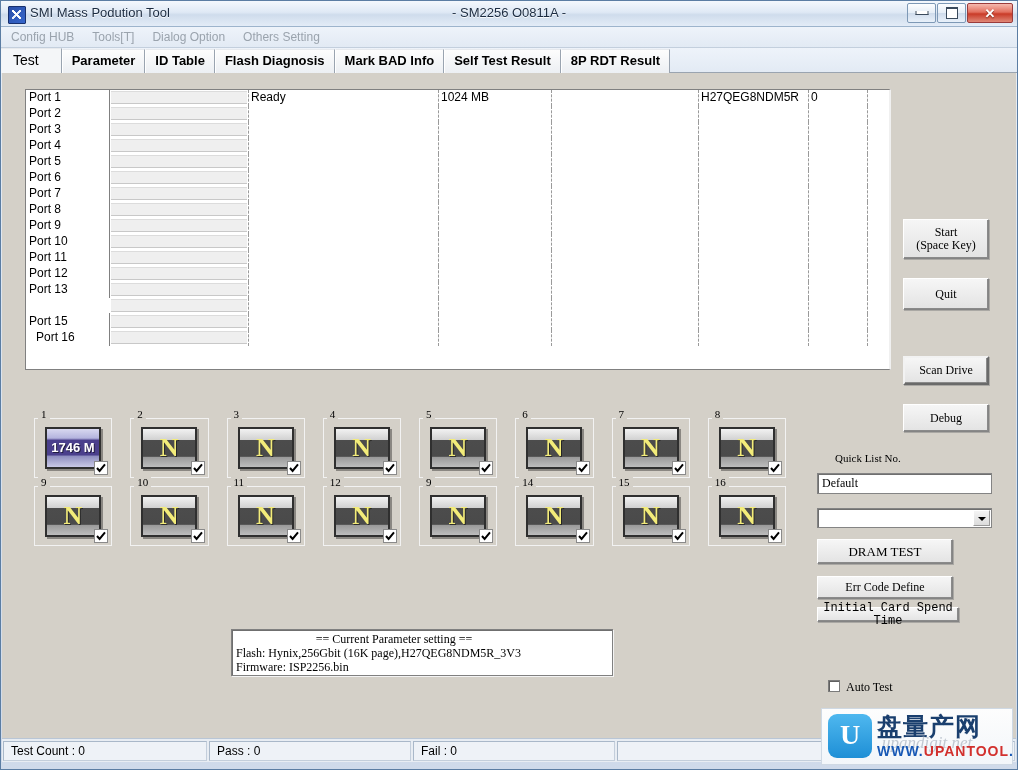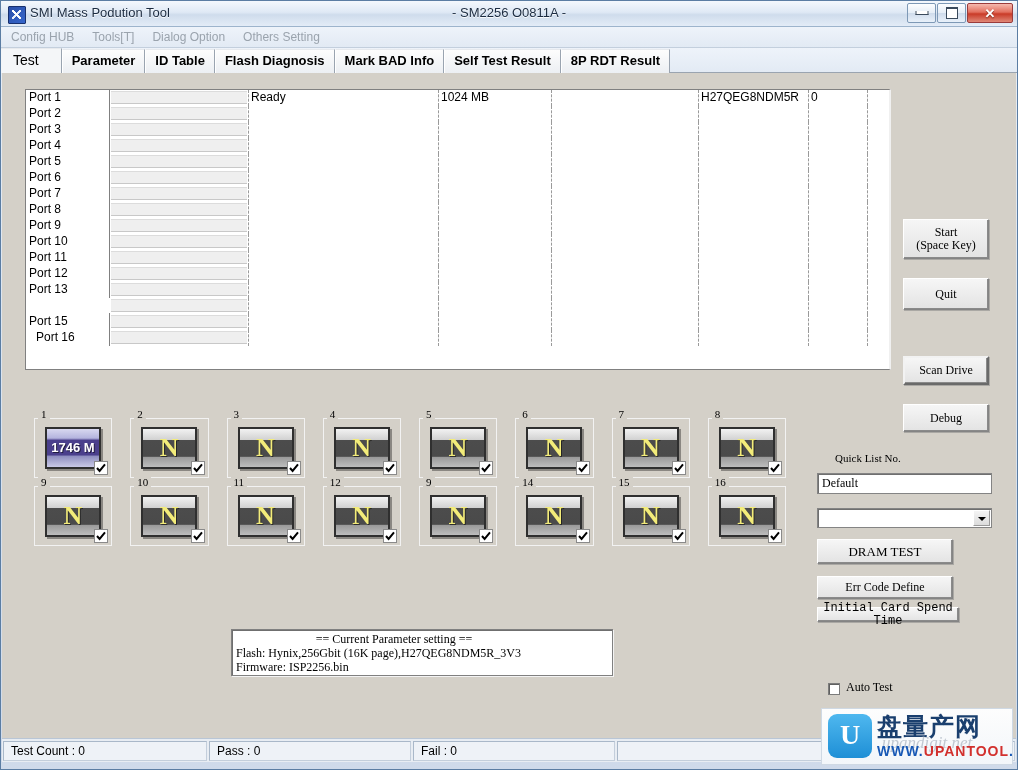--- a/index.html
+++ b/index.html
@@ -171,21 +171,21 @@
   }
   .qcombo .arrowbox::after{
     content:"";position:absolute;left:4px;top:6px;
     border-left:4px solid transparent;border-right:4px solid transparent;
     border-top:4px solid #000;
   }
   #btn-dram{left:815px;top:466px;width:136px;height:25px;font-size:13px;}
   #btn-err{left:815px;top:503px;width:136px;height:23px;font-size:12px;}
   #btn-initial{left:815px;top:534px;width:142px;height:15px;font-size:12px;font-family:Liberation Mono, monospace;}
 
-  .chk-wrap{position:absolute;left:826px;top:607px;display:flex;align-items:flex-end;}
+  .chk-wrap{position:absolute;left:826px;top:607px;display:flex;align-items:flex-start;}
   .chkbox{
     width:12px;height:12px;background:#fff;border:1px solid #7b7b7b;
     box-shadow:inset 1px 1px 0 #5f5f5f;box-sizing:border-box;
   }
   .chk-label{
     font-family:"Liberation Serif",serif;font-size:12px;color:#000;margin-left:6px;
   }
 
   
   .tiles{position:absolute;left:32px;top:337px;width:770px;}

